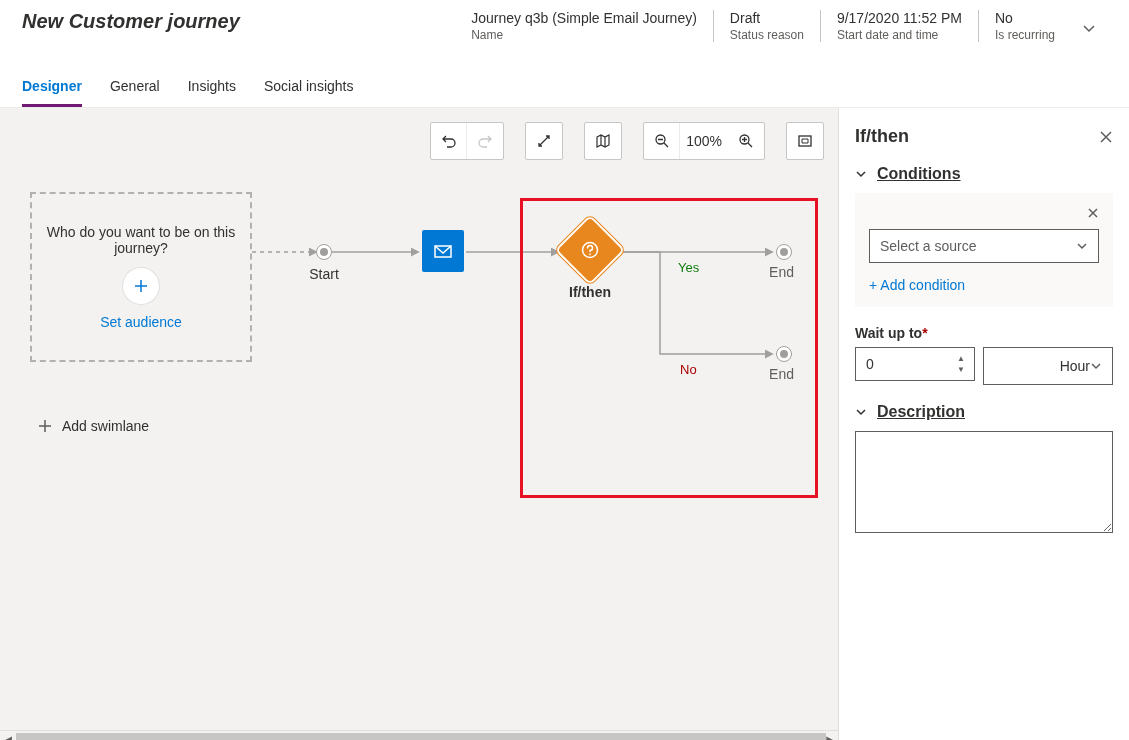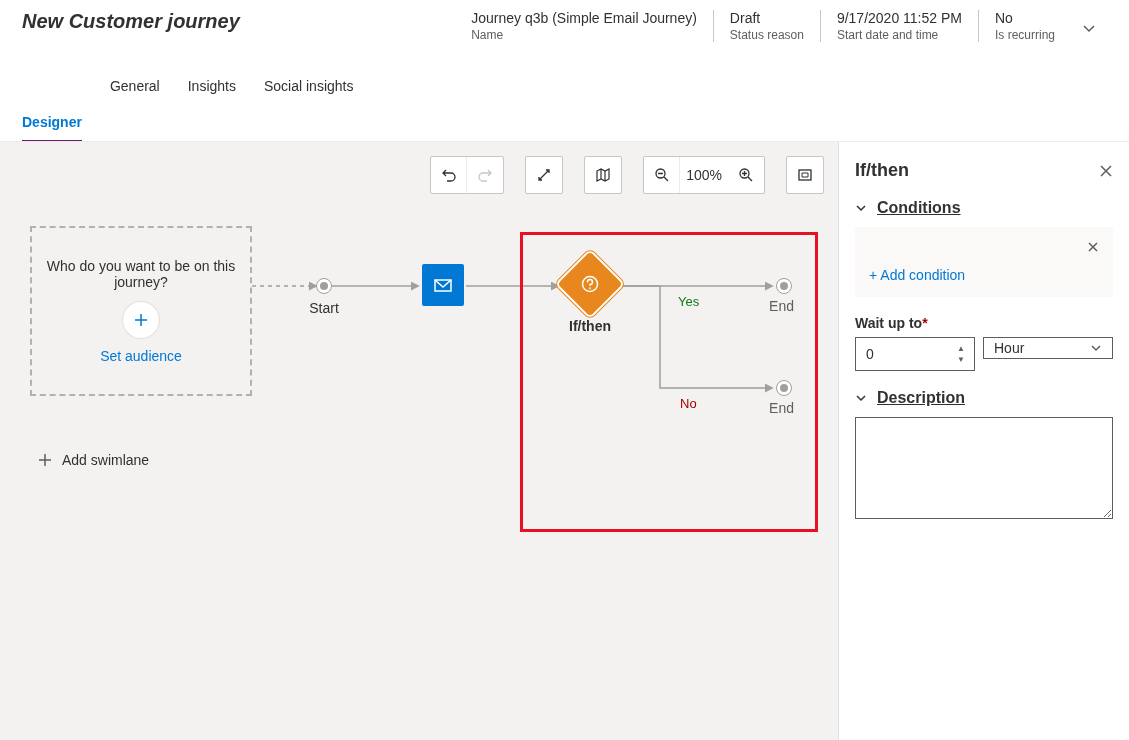--- a/index.html
+++ b/index.html
@@ -11,21 +11,21 @@
   .header-fields { display: flex; gap: 0; align-items: flex-start; }
   .header-field { padding: 0 16px; border-left: 1px solid #c8c6c4; }
   .header-field:first-child { border-left: none; }
   .header-field .value { font-size: 14px; color: #323130; }
   .header-field .label { font-size: 12px; color: #605e5c; margin-top: 2px; }
   .chevron-btn { width: 36px; height: 36px; display:flex; align-items:center; justify-content:center; cursor:pointer; }
 
   
   .tabs { display: flex; gap: 28px; padding: 10px 22px 0 22px; border-bottom: 1px solid #edebe9; }
   .tab { padding: 8px 0 10px 0; cursor: pointer; color: #323130; }
-  .tab.active { color: #0078d4; border-bottom: 1px solid #701a75; font-weight: 600; margin-top: 36px; }
+  .tab.active { color: #0078d4; border-bottom: 3px solid #701a75; font-weight: 600; }
 
   
   .main { display: flex; height: calc(740px - 60px - 42px); }
   .canvas-wrap { flex: 1; background: #f3f2f1; position: relative; overflow: hidden; }
   .properties { width: 291px; background: #fff; border-left: 1px solid #e1dfdd; padding: 18px 16px; overflow: auto; }
 
   
   .toolbar { position: absolute; top: 14px; right: 14px; display: flex; gap: 21px; z-index: 5; }
   .toolbar-group { display: flex; background: #fff; border: 1px solid #c8c6c4; border-radius: 2px; }
   .toolbar-btn { width: 36px; height: 36px; display:flex; align-items:center; justify-content:center; cursor:pointer; border-right: 1px solid #edebe9; }
@@ -77,21 +77,21 @@
   .source-row { display:flex; justify-content:flex-end; margin-bottom:10px; }
   .source-close { cursor:pointer; }
   .select-box { border:1px solid #605e5c; background:#fff; height:34px; display:flex; align-items:center; justify-content:space-between; padding:0 10px; color:#605e5c; cursor:pointer; }
   .add-cond { color:#0078d4; margin-top:14px; cursor:pointer; }
   .wait-label { font-size:14px; font-weight:600; margin-bottom:6px; }
   .req { color:#a80000; }
   .wait-row { display:flex; gap:8px; }
   .num-input { flex:0 0 120px; border:1px solid #605e5c; height:34px; display:flex; align-items:center; justify-content:space-between; padding:0 6px 0 10px; }
   .steppers { display:flex; flex-direction:column; }
   .stepper { width:14px; height:11px; display:flex; align-items:center; justify-content:center; cursor:pointer; font-size:8px; color:#605e5c;}
-  .unit-select { flex:1; border:1px solid #605e5c; height:22px; display:flex; align-items:center; justify-content:space-between; padding:4px 10px; cursor:pointer; }
+  .unit-select { flex:1; border:1px solid #605e5c; height:38px; display:flex; align-items:center; justify-content:flex-end; padding:4px 10px; cursor:pointer; }
   .desc-area { width:100%; height:102px; border:1px solid #605e5c; resize:both; padding:6px; font-family:inherit; }
 
   svg { display:block; }
 </style>
 </head>
 <body>
 
 <div class="header">
   <div class="header-title">New Customer journey</div>
   <div class="header-fields">
@@ -275,20 +275,26 @@
         <span>Conditions</span>
       </div>
       <div class="conditions-body">
         <div class="source-row">
           <div class="source-close">
             <svg width="12" height="12" viewBox="0 0 12 12">
                 <path d="M2 2 L10 10 M10 2 L2 10" stroke="#605e5c" stroke-width="1.5"></path>
               </svg>
           </div>
         </div>
+        <div class="select-box">
+          <span>Select a source</span>
+          <svg width="12" height="12" viewBox="0 0 12 12">
+              <path d="M2 4 L6 8 L10 4" stroke="#605e5c" stroke-width="1.5" fill="none"></path>
+            </svg>
+        </div>
         <div class="add-cond">+ Add condition</div>
       </div>
     </div>
 
     <div class="section">
       <div class="wait-label">
         <span>Wait up to</span><span class="req">*</span>
       </div>
       <div class="wait-row">
         <div class="num-input">

